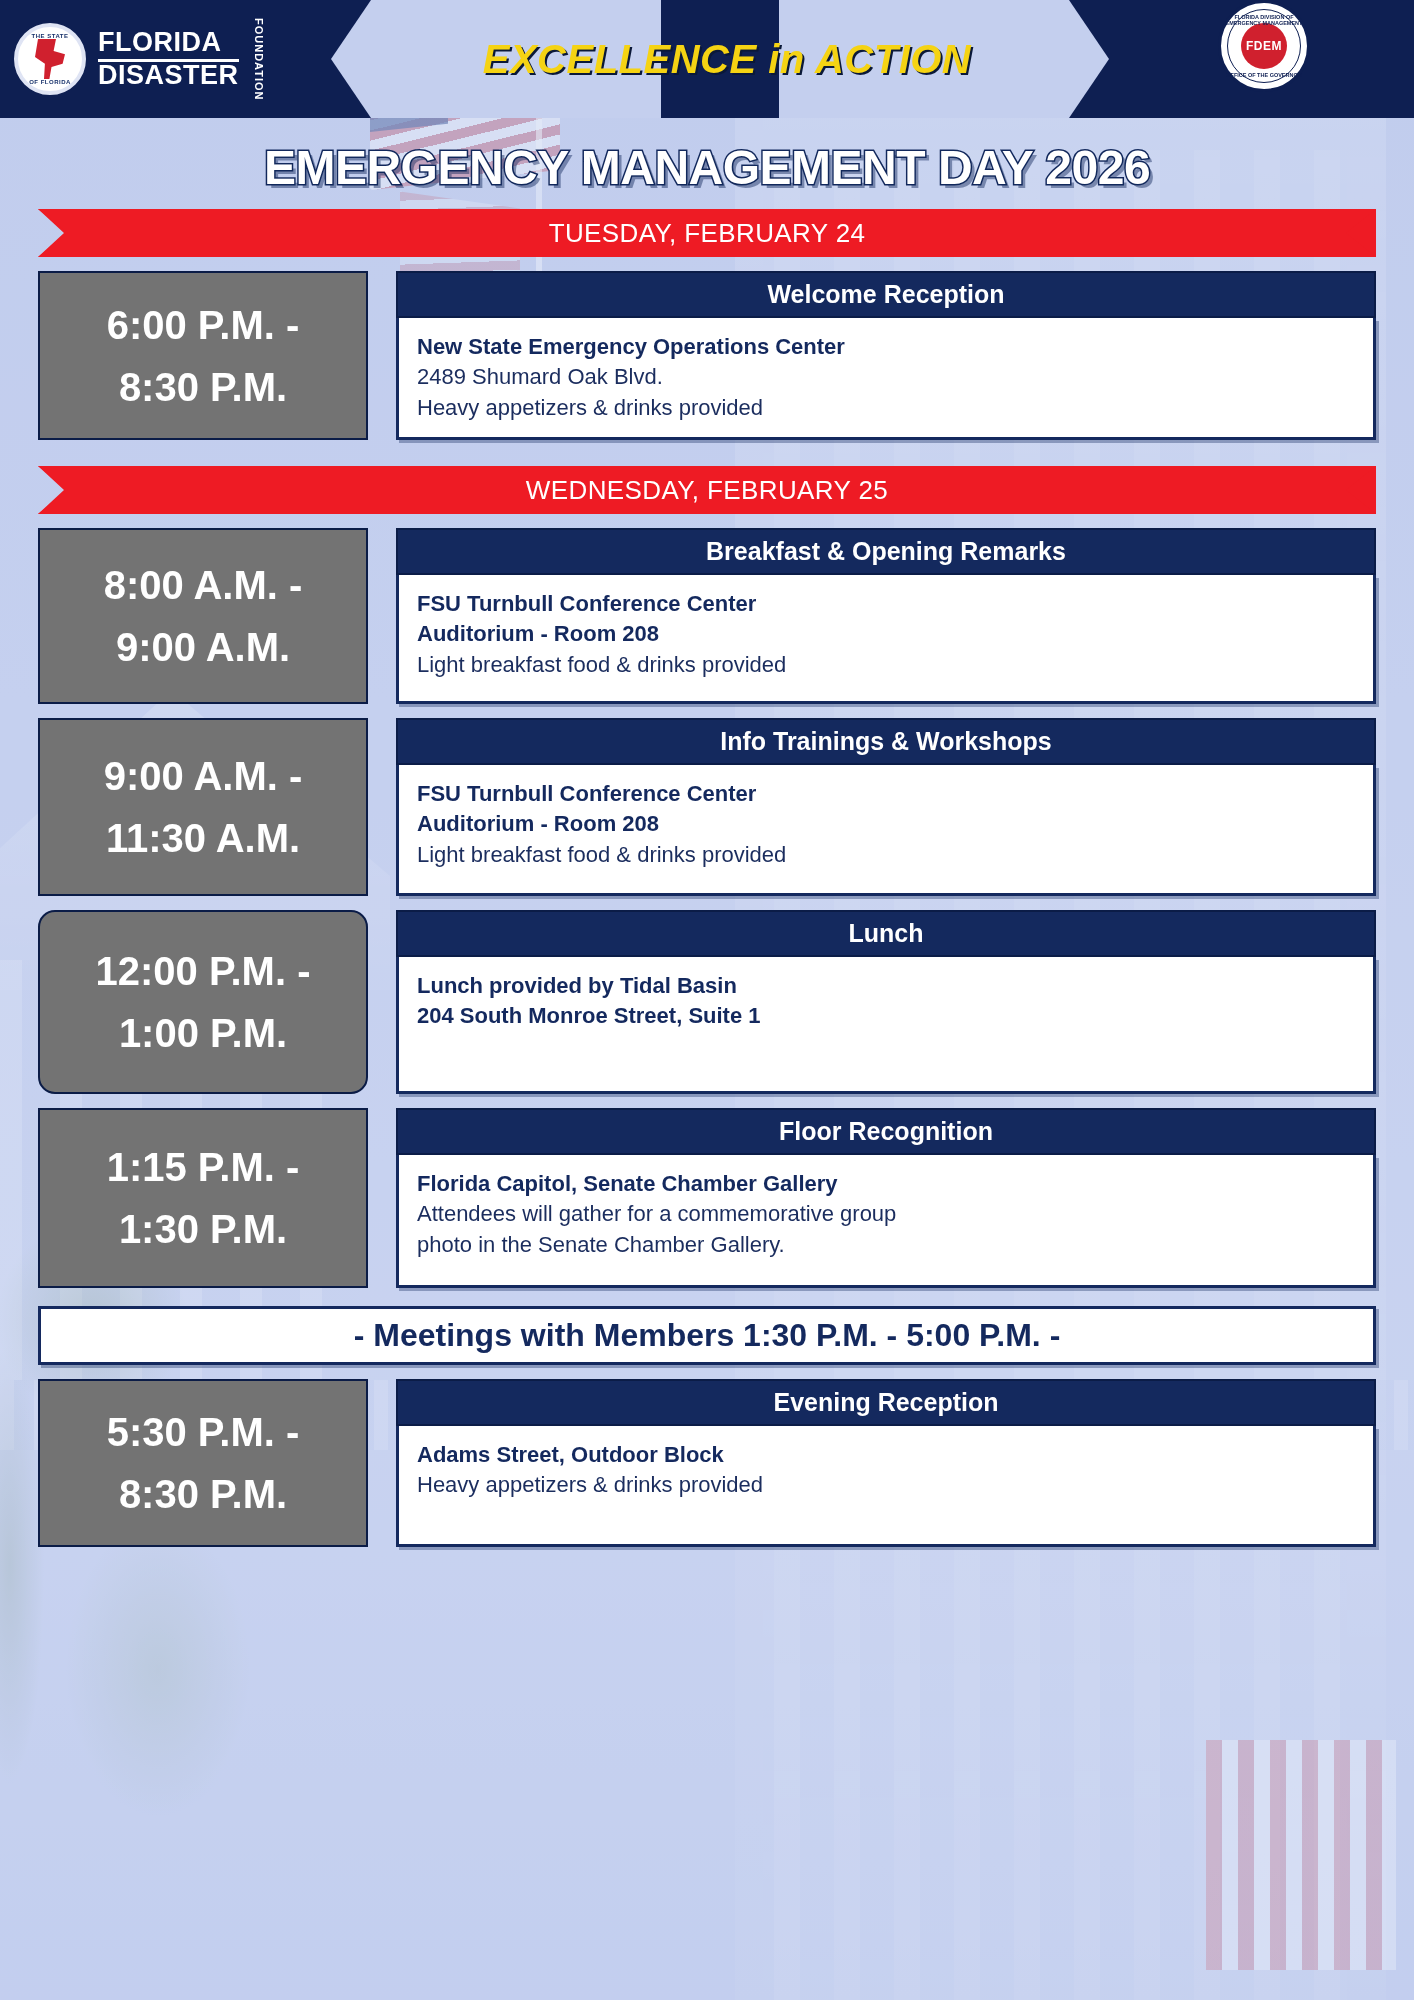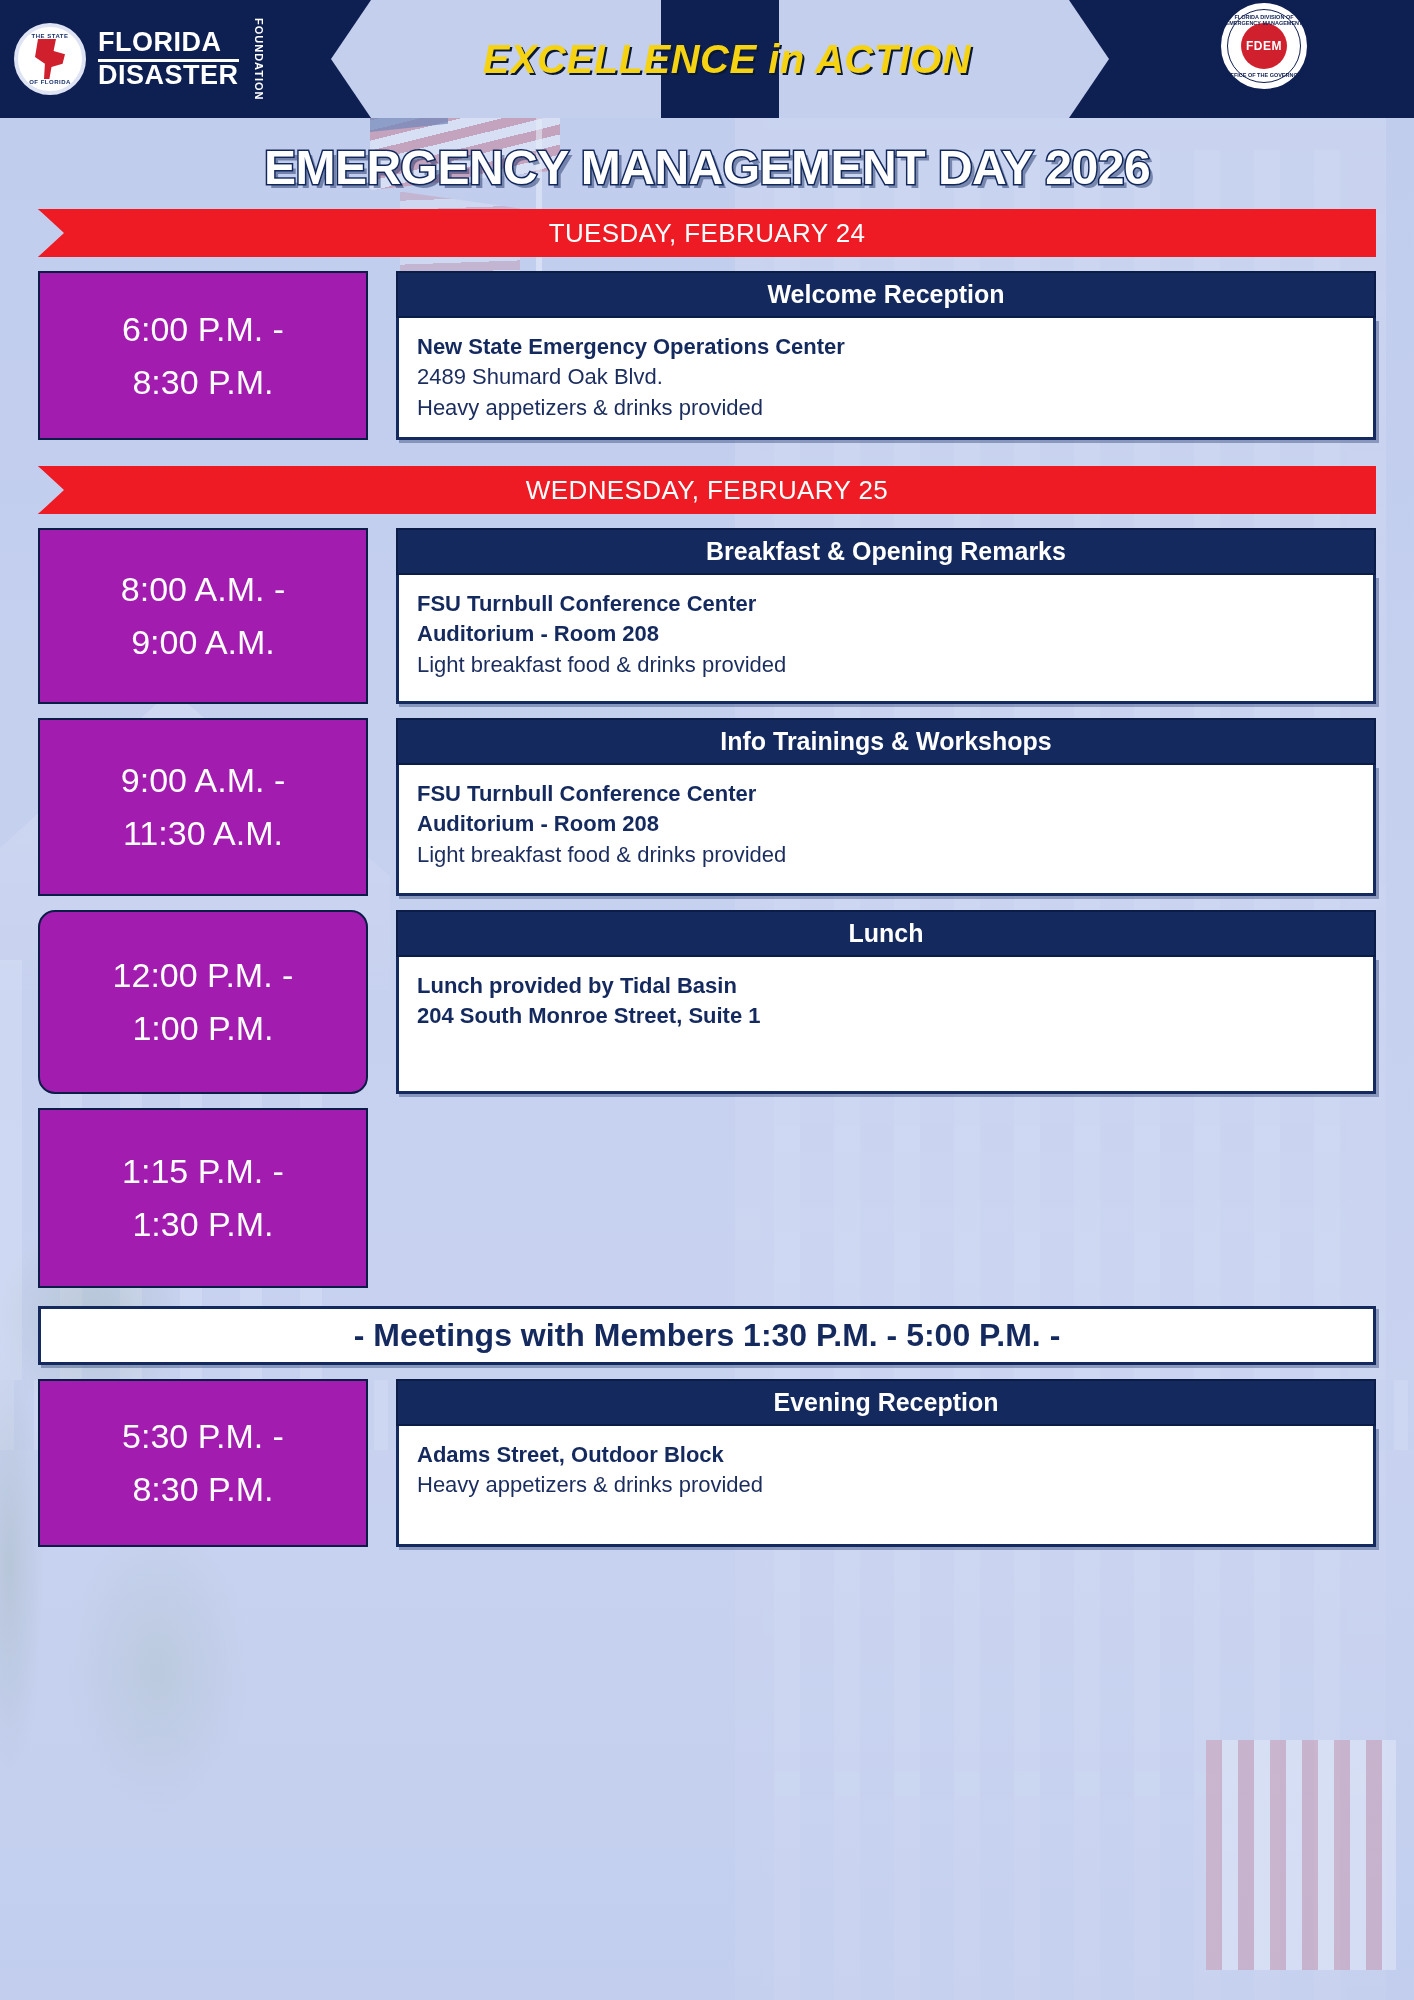--- a/index.html
+++ b/index.html
@@ -250,28 +250,28 @@
   .rows { padding: 0 38px; }
   .row {
     display: flex;
     align-items: stretch;
     margin-top: 14px;
     gap: 28px;
   }
   .time-box {
     width: 330px;
     flex: 0 0 330px;
-    background: #a21caf;
+    background: #737373;
     border: 2px solid #0b1c47;
     color: #fff;
     display: flex; flex-direction: column;
     align-items: center; justify-content: center;
     padding: 16px 8px;
-    font-size: 34px;
-    font-weight: normal;
+    font-size: 40px;
+    font-weight: bold;
     line-height: 1.55;
     text-align: center;
   }
   .event {
     flex: 1 1 auto;
     display: flex; flex-direction: column;
   }
   .event-header {
     background: #14295e;
     color: #fff;
@@ -442,20 +442,28 @@
           <div class="strong">204 South Monroe Street, Suite 1</div>
         </div>
       </div>
     </div>
 
     <div class="row h-e">
       <div class="time-box">
         <span>1:15 P.M. -</span>
         <span>1:30 P.M.</span>
       </div>
+      <div class="event">
+        <div class="event-header">Floor Recognition</div>
+        <div class="event-body">
+          <div class="strong">Florida Capitol, Senate Chamber Gallery</div>
+          <div class="plain">Attendees will gather for a commemorative group</div>
+          <div class="plain">photo in the Senate Chamber Gallery.</div>
+        </div>
+      </div>
     </div>
   </div>
 
   <div class="meetings">- Meetings with Members 1:30 P.M. - 5:00 P.M. -</div>
 
   <div class="rows">
     <div class="row h-a">
       <div class="time-box">
         <span>5:30 P.M. -</span>
         <span>8:30 P.M.</span>

